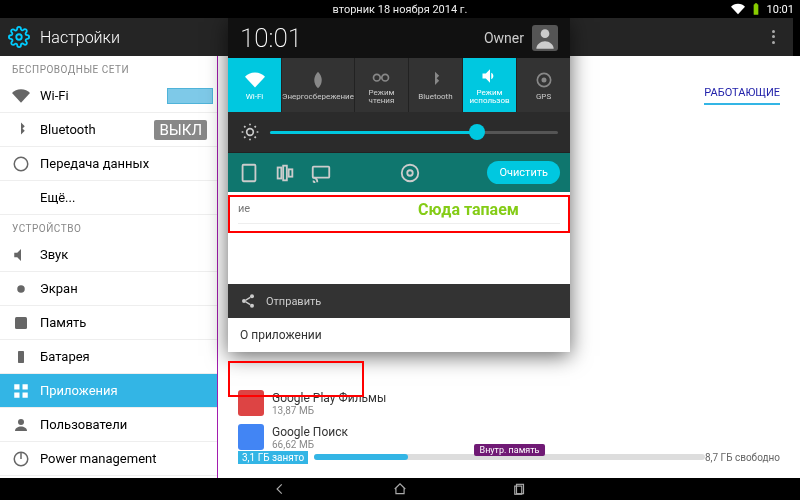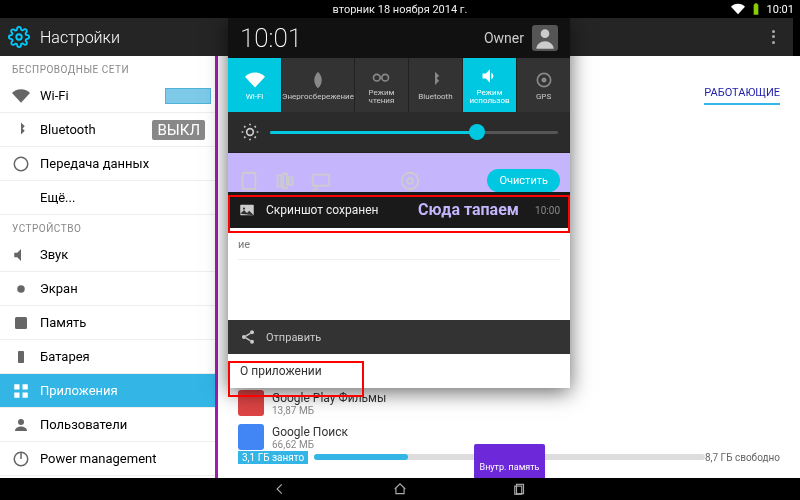--- a/index.html
+++ b/index.html
@@ -13,21 +13,21 @@
 
   
   .topbar { position:absolute; top:18px; left:0; right:7px; height:38px; background:#252525; color:#fff; display:flex; align-items:center; padding:0 8px; }
   .topbar .gear { width:22px; height:22px; margin-right:10px; }
   .topbar .title { font-size:16px; font-weight:300; }
   .topbar .menu { margin-left:auto; width:24px; height:24px; display:flex; flex-direction:column; justify-content:space-around; align-items:center; padding:4px 0; }
   .topbar .menu span { width:3px; height:3px; background:#aaa; border-radius:50%; }
 
   
   .content { position:absolute; top:56px; left:0; right:0; bottom:22px; background:#ededed; display:flex; }
-  .sidebar { width:218px; background:#fff; border-right:3px solid #a21caf; overflow:hidden; font-size:13px; }
+  .sidebar { width:218px; background:#fff; border-right:1px solid #a21caf; overflow:hidden; font-size:13px; }
   .section-hdr { color:#888; font-size:10px; padding:8px 12px 4px; letter-spacing:.5px; }
   .side-item { display:flex; align-items:center; height:34px; padding:0 12px; border-bottom:1px solid #eee; position:relative; }
   .side-item .icon { width:18px; height:18px; margin-right:10px; color:#666; flex-shrink:0; }
   .side-item.selected { background:#33b5e5; color:#fff; }
   .side-item.selected .icon { color:#fff; }
   .side-item .tag { position:absolute; right:10px; background:#888; color:#fff; font-size:15px; padding:1px 5px; border-radius:2px; }
   .side-item .wifi-slider { position:absolute; right:4px; width:46px; height:16px; background:#7ec9e8; border:1px solid #4fb3d9; }
 
   .main { flex:1; background:#fff; position:relative; font-size:12px; color:#555; padding:14px 20px; }
   .main .rtab { position:absolute; right:20px; top:30px; color:#22a; font-size:11px; border-bottom:2px solid #33b5e5; padding-bottom:4px; }
@@ -35,21 +35,21 @@
   .app-row { display:flex; align-items:center; height:34px; gap:8px; }
   .app-row .aicon { width:26px; height:26px; background:#d44; border-radius:3px; }
   .app-row .aicon.g { background:#4285f4; }
   .app-row .info { display:flex; flex-direction:column; }
   .app-row .name { font-size:12px; color:#333; }
   .app-row .size { font-size:10px; color:#888; }
   .storage-bar { position:absolute; bottom:10px; left:20px; right:20px; height:22px; display:flex; align-items:center; }
   .storage-bar .bar { flex:1; height:6px; background:#ddd; border-radius:3px; position:relative; }
   .storage-bar .bar .fill { position:absolute; left:0; top:0; bottom:0; width:24%; background:#33b5e5; border-radius:3px; }
   .storage-bar .lbl { font-size:10px; color:#666; }
-  .storage-bar .mid { position:absolute; left:50%; transform:translateX(-50%); top:-10px; background:#6d28d9; color:#fff; font-size:9px; padding:18px 6px; border-radius:2px; }
+  .storage-bar .mid { position:absolute; left:50%; transform:translateX(-50%); top:-10px; background:#701a75; color:#fff; font-size:9px; padding:1px 6px; border-radius:2px; }
 
   
   .shade { position:absolute; top:18px; left:228px; width:342px; background:#2b2b2b; color:#ccc; box-shadow:0 4px 20px rgba(0,0,0,.6); z-index:50; }
   .shade-top { height:40px; display:flex; align-items:center; padding:0 12px; background:#111; }
   .shade-top .clock { font-size:26px; font-weight:200; color:#fff; }
   .shade-top .owner { margin-left:auto; font-size:14px; color:#ccc; margin-right:8px; }
   .shade-top .avatar { width:26px; height:26px; background:#555; border-radius:3px; display:flex; align-items:center; justify-content:center; }
 
   .qs-row { display:flex; height:54px; }
   .qs { flex:1; display:flex; flex-direction:column; align-items:center; justify-content:center; gap:3px; border-right:1px solid #222; background:#333; }
@@ -57,39 +57,39 @@
   .qs.active { background:#00c8e0; color:#fff; }
   .qs .qicon { width:20px; height:20px; }
   .qs .qlbl { font-size:8px; text-align:center; line-height:1; }
 
   .bright-row { height:40px; display:flex; align-items:center; padding:0 12px; gap:10px; background:#2b2b2b; }
   .bright-row .bicon { width:20px; height:20px; }
   .slider { flex:1; height:3px; background:#555; position:relative; border-radius:2px; }
   .slider .track { position:absolute; left:0; top:0; bottom:0; width:72%; background:#00c8e0; border-radius:2px; }
   .slider .thumb { position:absolute; left:72%; top:50%; transform:translate(-50%,-50%); width:16px; height:16px; background:#00c8e0; border-radius:50%; }
 
-  .tools-row { height:40px; display:flex; align-items:flex-end; padding:0 10px; gap:14px; background:#c4b5fd; border-top:1px solid #222; }
+  .tools-row { height:40px; display:flex; align-items:center; padding:0 10px; gap:14px; background:#0f766e; border-top:1px solid #222; }
   .tools-row .ticon { width:22px; height:22px; }
   .tools-row .clear { margin-left:auto; background:#00c8e0; color:#fff; font-size:11px; padding:5px 12px; border-radius:12px; }
   .tools-row .gearwrap { margin-left:auto; }
 
   .notif { display:flex; align-items:center; height:36px; padding:0 10px; background:#1a1a1a; gap:10px; }
   .notif .nicon { width:18px; height:18px; }
   .notif .ntext { font-size:12px; color:#eee; }
   .notif .ntime { margin-left:auto; font-size:10px; color:#888; }
 
   .notif-body { background:#fff; height:92px; padding:10px; font-size:11px; color:#777; }
   .notif-body .divider { border-top:1px solid #eee; margin:8px 0; }
 
   .share-row { height:34px; background:#333; display:flex; align-items:center; padding:0 12px; gap:10px; font-size:11px; }
   .about-row { height:34px; background:#fff; color:#333; display:flex; align-items:center; padding:0 12px; font-size:12px; }
 
   .redbox1 { position:absolute; border:2px solid red; top:195px; left:228px; width:342px; height:38px; z-index:60; pointer-events:none; }
   .redbox2 { position:absolute; border:2px solid red; top:361px; left:228px; width:136px; height:36px; z-index:60; pointer-events:none; }
-  .annot { position:absolute; top:200px; left:418px; color:#c4b5fd; font-size:16px; font-weight:bold; z-index:61; }
+  .annot { position:absolute; top:200px; left:418px; color:#84cc16; font-size:16px; font-weight:bold; z-index:61; }
 
   
   .navbar { position:absolute; bottom:0; left:0; right:0; height:22px; background:#000; display:flex; align-items:center; justify-content:center; gap:100px; }
   .navbar .nbtn { width:20px; height:14px; color:#888; }
 
   svg { width:100%; height:100%; display:block; }
 </style>
 </head>
 <body>
 
@@ -350,31 +350,20 @@
           <path d="M3 17c3 0 5 2 5 5M3 21c1 0 2 1 2 2"></path>
         </svg>
       </span>
     <span class="ticon gearwrap">
         <svg viewBox="0 0 24 24" fill="none" stroke="#ccc" stroke-width="2">
           <circle cx="12" cy="12" r="3"></circle>
           <circle cx="12" cy="12" r="9"></circle>
         </svg>
       </span>
     <span class="clear">Очистить</span>
-  </div>
-  <div class="notif">
-    <span class="nicon">
-        <svg viewBox="0 0 24 24" fill="#ccc">
-          <rect x="3" y="5" width="18" height="14" rx="1"></rect>
-          <circle cx="8" cy="10" r="1.5" fill="#333"></circle>
-          <path d="M3 17l5-5 4 4 3-3 6 6" fill="#333"></path>
-        </svg>
-      </span>
-    <span class="ntext">Скриншот сохранен</span>
-    <span class="ntime">10:00</span>
   </div>
   <div class="notif-body">
     <span>ие</span>
     <div class="divider"></div>
   </div>
   <div class="share-row">
     <span style="width:16px;height:16px;">
         <svg viewBox="0 0 24 24" fill="#ccc">
           <circle cx="18" cy="5" r="3"></circle>
           <circle cx="6" cy="12" r="3"></circle>

